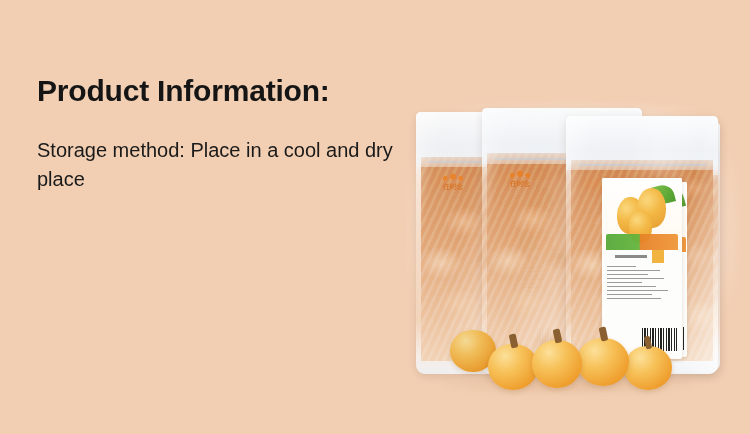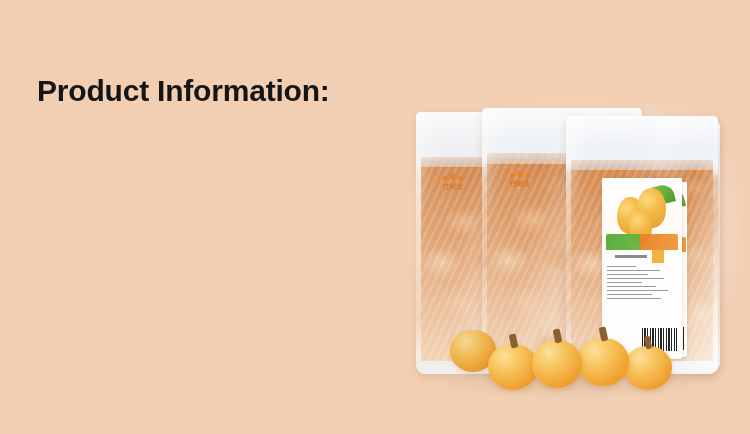--- a/index.html
+++ b/index.html
@@ -328,20 +328,21 @@
 </style>
 </head>
 <body>
 
 <div class="banner">
 
   <div class="text-block">
     <h1 class="title">Product Information:</h1>
 
 
+    <p class="para">Storage method: Place in a cool and dry place</p>
 
   </div>
 
   <div class="photo">
 
     <div class="photo-glow"></div>
 
     <div class="bag bag-back1">
       <div class="fill"></div>
       <div class="seal"></div>

